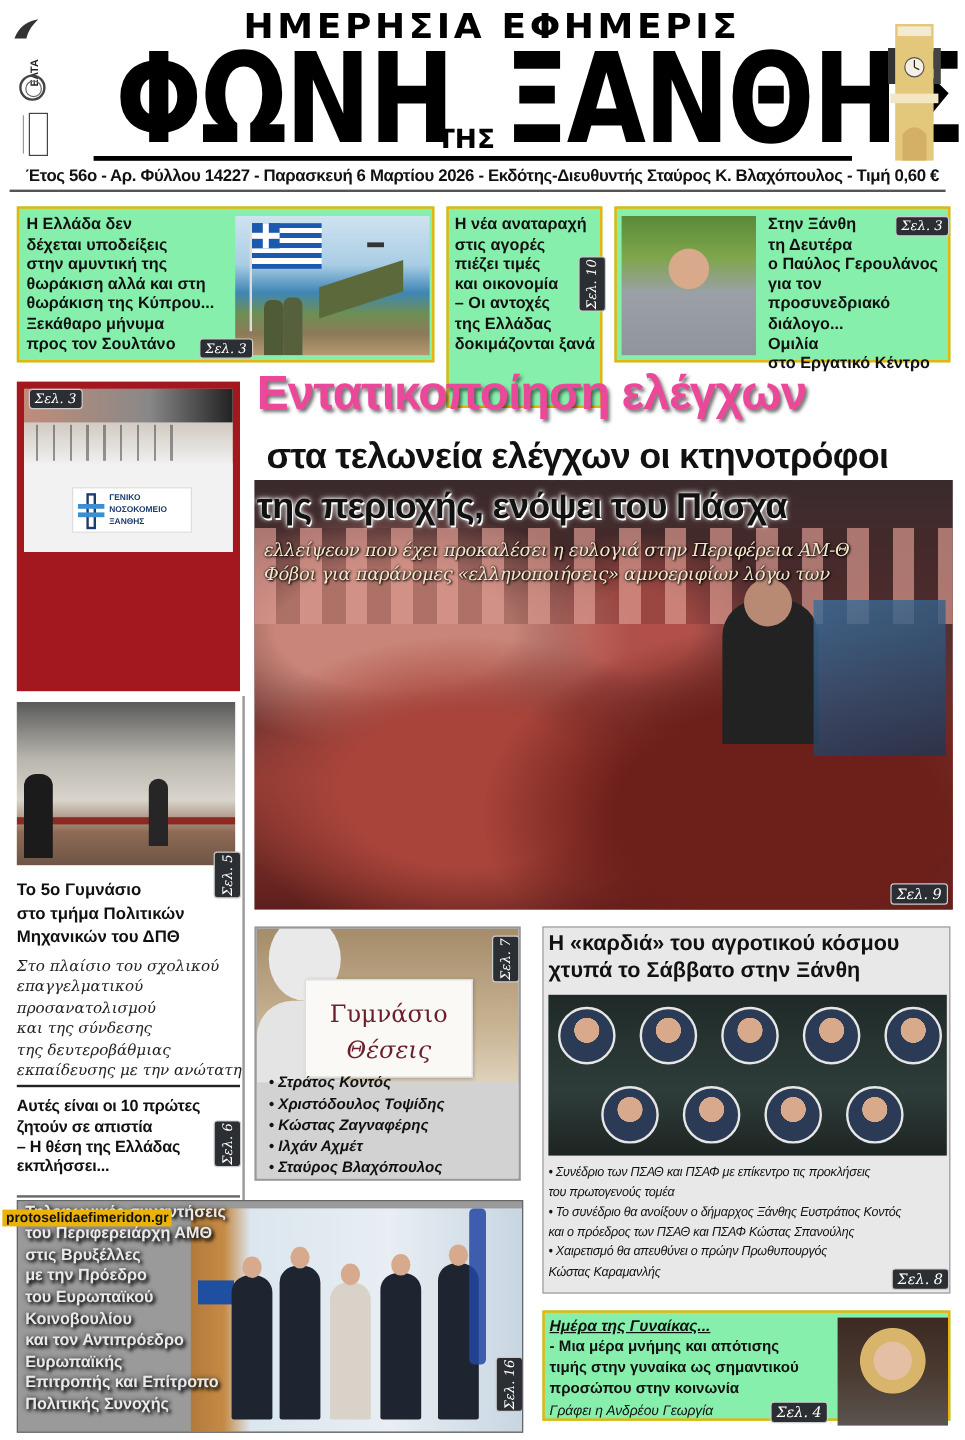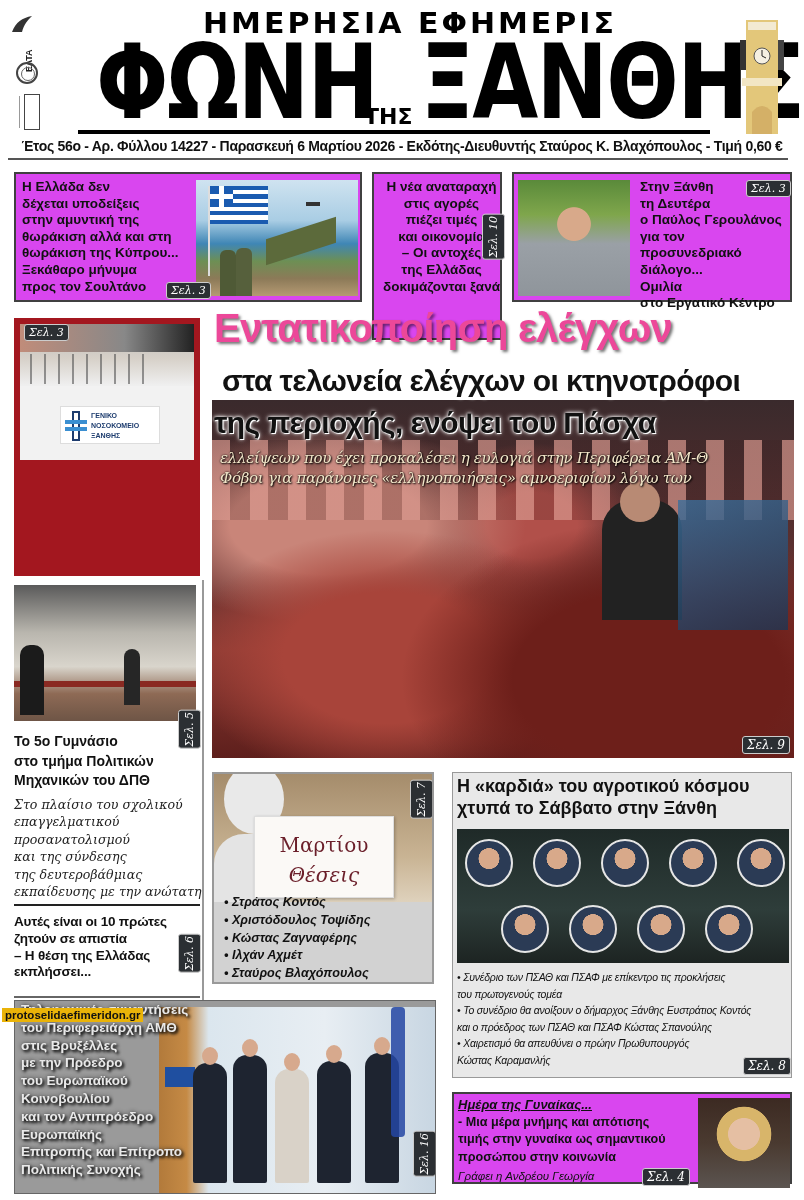--- a/index.html
+++ b/index.html
@@ -22,21 +22,21 @@
     .elta { position: absolute; left: 0; top: 0; width: 30px; height: 40px; }
     .elta-text { position: absolute; left: 8px; top: 16px; font-size: 9px; font-weight: 700; transform: rotate(-90deg); transform-origin: left top; color:#222; }
     .seal { position: absolute; left: 6px; top: 48px; width: 22px; height: 22px; border: 2px solid #444; border-radius: 50%; }
     .seal::after { content:""; position:absolute; left:3px; top:3px; width:12px; height:12px; border:1px solid #666; border-radius:50%; }
     .postbox { position: absolute; left: 14px; top: 80px; width: 16px; height: 36px; border: 1px solid #444; }
     .postbox-label { position: absolute; left: 0px; top: 82px; width: 10px; height: 32px; border-right: 1px solid #999; }
 
     .tower { left: 732px; top: 16px; width: 60px; height: 118px; }
 
     
-    .box { border: 2px solid #404040; background: #d946ef; }
+    .box { border: 2px solid #eab308; background: #86efac; }
     .teaser-text { font-weight: 700; font-size: 13.5px; line-height: 16.6px; color: #111; }
     .sel-badge { background: #2b2f33; color: #fff; font-family: "DejaVu Serif", serif; font-style: italic; font-size: 11px; padding: 1px 4px; border-radius: 3px; border: 1px solid #ccc; white-space: nowrap; }
     .sel-vert { writing-mode: vertical-rl; transform: rotate(180deg); }
 
     
     .img-military { background: linear-gradient(180deg, #cfe3f0 0%, #a9cde4 35%, #3f86b5 55%, #6d8f54 70%, #8c7a58 85%, #b59a73 100%); }
     .flag { position: absolute; width: 58px; height: 38px; background: repeating-linear-gradient(180deg, #1a5bb0 0 4.2px, #fff 4.2px 8.4px); }
     .flag::before { content:""; position:absolute; left:0; top:0; width:23px; height:21px; background:#1a5bb0; }
     .flag::after { content:""; position:absolute; left:9px; top:0; width:5px; height:21px; background:#fff; box-shadow: -9px 8px 0 0 transparent; }
     .flag-cross-h { position:absolute; left:0; top:8px; width:23px; height:5px; background:#fff; }
@@ -136,21 +136,21 @@
       </div>
     <div class="abs" style="left:12px;top:6px;width:2px;height:90px;background:#ddd;"></div>
     <div class="abs" style="left:70px;top:48px;width:70px;height:26px;background:#5c6a3b;transform:skewY(-18deg);"></div>
     <div class="abs" style="left:24px;top:70px;width:16px;height:46px;background:#4f5a36;border-radius:6px 6px 0 0;"></div>
     <div class="abs" style="left:40px;top:68px;width:16px;height:48px;background:#56603c;border-radius:6px 6px 0 0;"></div>
     <div class="abs" style="left:110px;top:22px;width:14px;height:4px;background:#333;"></div>
   </div>
   <span class="abs sel-badge" style="left:150px;top:108px;">Σελ. 3</span>
 </div>
 
-<div class="abs box" style="left:372px;top:172px;width:130px;height:168px;text-align:center;">
+<div class="abs box" style="left:372px;top:172px;width:130px;height:168px;">
   <div class="abs teaser-text" style="left:5px;top:5px;width:125px;">
     <div>Η νέα αναταραχή</div>
     <div>στις αγορές</div>
     <div>πιέζει τιμές</div>
     <div>και οικονομία</div>
     <div>– Οι αντοχές</div>
     <div>της Ελλάδας</div>
     <div>δοκιμάζονται ξανά</div>
   </div>
   <span class="abs sel-badge sel-vert" style="left:108px;top:40px;">Σελ. 10</span>
@@ -234,21 +234,21 @@
   <div>– Η θέση της Ελλάδας</div>
   <div>εκπλήσσει...</div>
 </div>
 <span class="abs sel-badge sel-vert" style="left:178px;top:934px;">Σελ. 6</span>
 <div class="abs" style="left:14px;top:996px;width:186px;height:2px;background:#666;"></div>
 
 <div class="abs img-opinion" style="left:212px;top:772px;width:222px;height:212px;border:2px solid #999;overflow:hidden;">
   <div class="abs" style="left:10px;top:-10px;width:60px;height:70px;background:#e9e9e9;border-radius:50%;"></div>
   <div class="abs" style="left:0;top:60px;width:70px;height:100px;background:#e4e4e4;border-radius:30px 30px 0 0;"></div>
   <div class="abs" style="left:40px;top:42px;width:140px;height:82px;background:#fbf9f6;border:1px solid #ddd;box-shadow:1px 1px 3px rgba(0,0,0,0.25);">
-    <div class="opinion-word" style="margin-top:16px;">Μαρτίου</div>
+    <div class="opinion-word" style="margin-top:16px;">Γυμνάσιο</div>
     <div class="opinion-word" style="margin-top:6px;font-style:italic;">Θέσεις</div>
   </div>
   <div class="abs" style="left:0;top:128px;width:222px;height:86px;background:#d2d2d2;"></div>
   <span class="abs sel-badge sel-vert" style="left:196px;top:6px;">Σελ. 7</span>
   <div class="abs opinion-names" style="left:10px;top:120px;width:210px;">
     <div>• <span>Στράτος Κοντός</span></div>
     <div>• <span>Χριστόδουλος Τοψίδης</span></div>
     <div>• <span>Κώστας Ζαγναφέρης</span></div>
     <div>• <span>Ιλχάν Αχμέτ</span></div>
     <div>• <span>Σταύρος Βλαχόπουλος</span></div>

